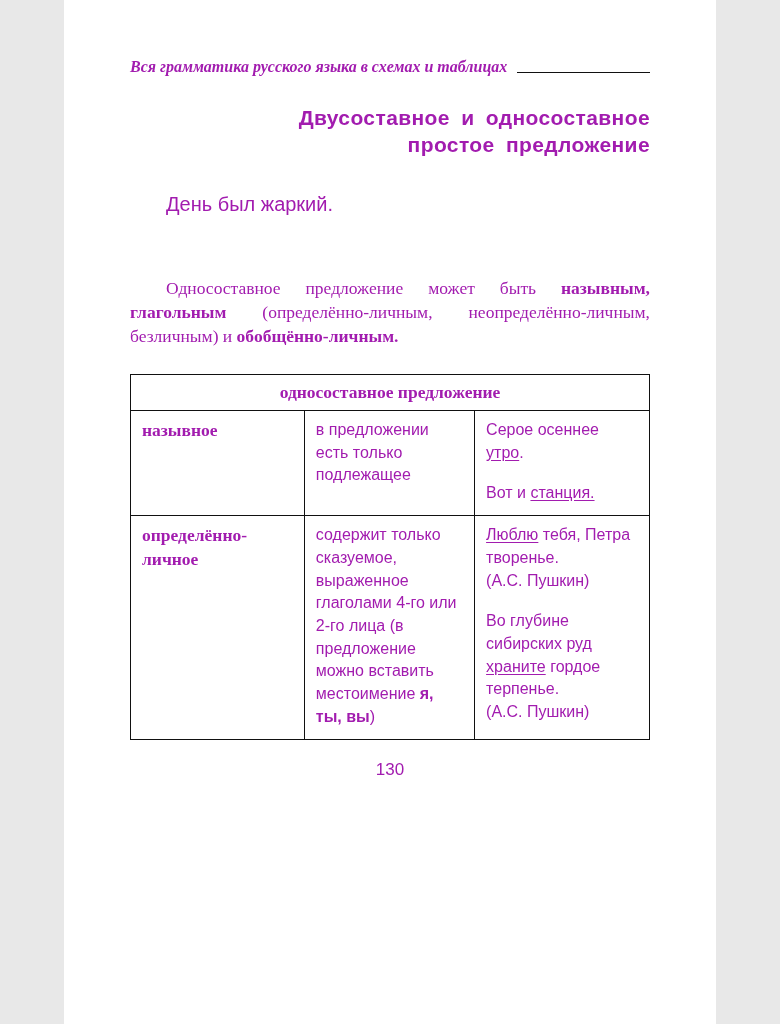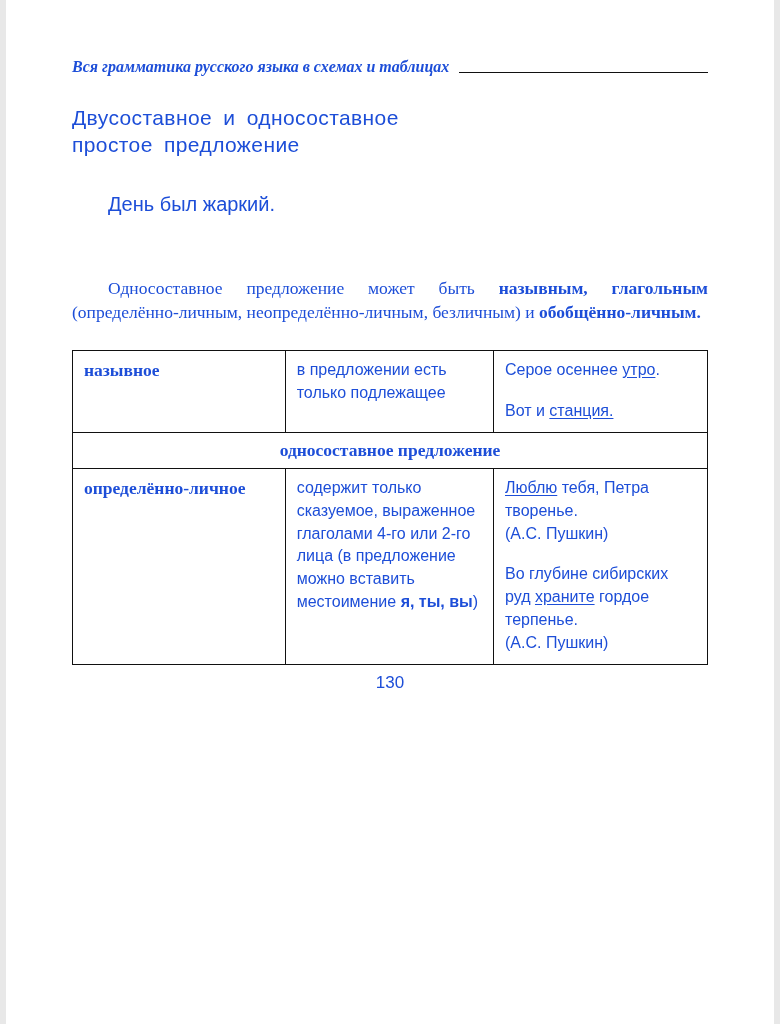--- a/index.html
+++ b/index.html
@@ -1,40 +1,40 @@
 <!DOCTYPE html>
 <html><head>
 <meta charset="utf-8">
 <style>
   html,body{margin:0;padding:0;background:#e8e8e8;}
   .page{
     position:relative;
-    width:768px;height:1024px;
+    width:652px;height:1024px;
     margin:0 auto;
     background:#ffffff;
     box-sizing:border-box;
     padding:58px 66px 0 66px;
     font-family:"Liberation Serif",serif;
-    color:#1d4ed8;
+    color:#a21caf;
     overflow:hidden;
   }
   
   .running-header{
     display:flex;align-items:flex-end;
     font-family:"Liberation Serif",serif;
     font-style:italic;font-weight:bold;
     font-size:16px;
     margin-bottom:28px;
   }
   .rh-rule{flex:1;border-bottom:1.5px solid #111;margin-left:10px;margin-bottom:3px;}
   
   .title{
-    text-align:left;
+    text-align:right;
     font-family:"Liberation Sans",sans-serif;
-    font-weight:400;
+    font-weight:700;
     font-size:21px;
     line-height:1.3;
     letter-spacing:0.4px;
     word-spacing:5px;
     margin:0 0 34px 0;
   }
   
   .para{
     font-size:17.5px;
     line-height:1.38;
@@ -82,21 +82,21 @@
   }
   .u{text-decoration:underline;text-underline-offset:2px;}
   .ex-block{margin-bottom:0;}
   .ex-block + .ex-block{margin-top:18px;}
   td.def b{font-weight:700;}
   
   .page-number{
     text-align:center;
     font-family:"Liberation Sans",sans-serif;
     font-size:17px;
-    margin-top:8px;
+    margin-top:20px;
   }
 </style>
 </head>
 <body>
 
 <div class="page">
 
   <div class="running-header">
     <span>Вся грамматика русского языка в схемах и таблицах</span>
     <span class="rh-rule"></span>
@@ -121,37 +121,37 @@
   </p>
 
   <table class="gram">
     <colgroup>
       <col style="width:33.5%">
       <col style="width:32.8%">
       <col style="width:33.7%">
     </colgroup>
     <tbody>
         <tr>
+      <th colspan="3">односоставное предложение</th>
+    </tr>
+    <tr>
       <td class="term">
         <span>назывное</span>
       </td>
       <td class="def">
         <span>в предложении есть только подлежащее</span>
       </td>
       <td class="ex">
         <div class="ex-block">
           <span>Серое осеннее </span><span class="u">утро</span><span>.</span>
         </div>
         <div class="ex-block">
           <span>Вот и </span><span class="u">станция.</span>
         </div>
       </td>
-    </tr>
-    <tr>
-      <th colspan="3">односоставное предложение</th>
     </tr>
     <tr>
       <td class="term">
         <span>определённо-личное</span>
       </td>
       <td class="def">
         <span>содержит только сказуемое, выраженное глаголами 4-го или 2-го лица (в предложение можно вставить местоимение </span><b>я, ты, вы</b><span>)</span>
       </td>
       <td class="ex">
         <div class="ex-block">

